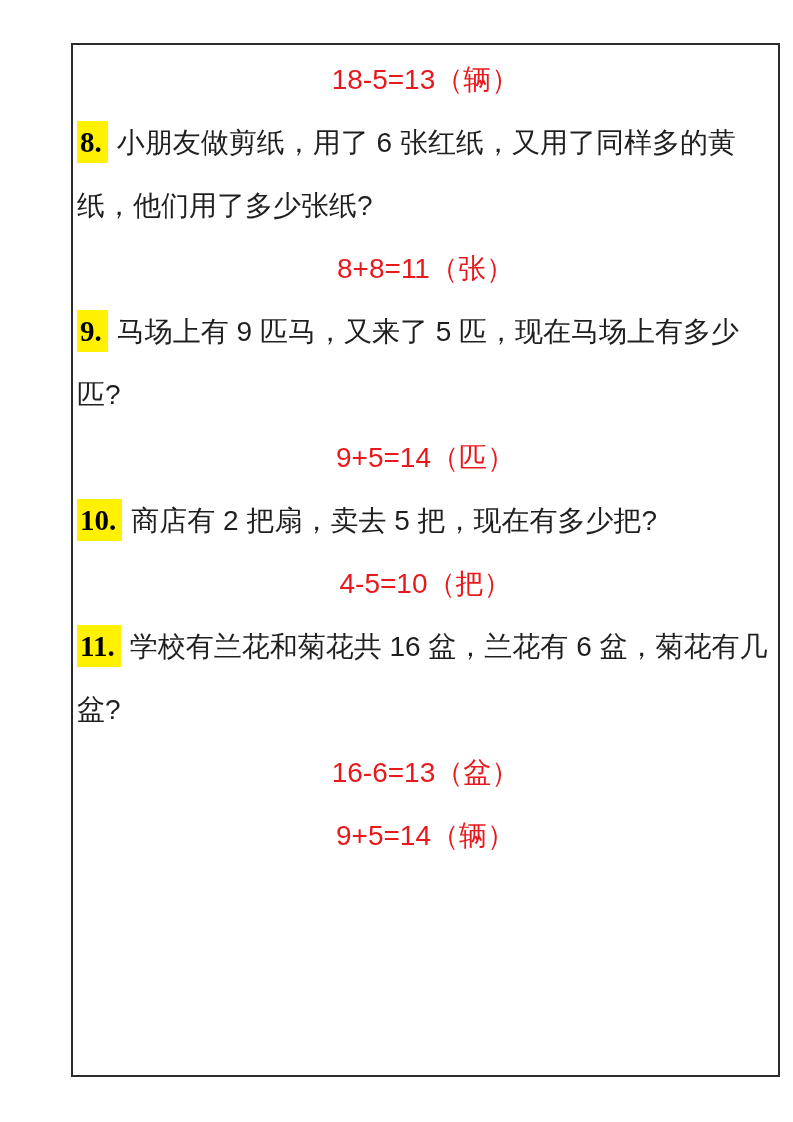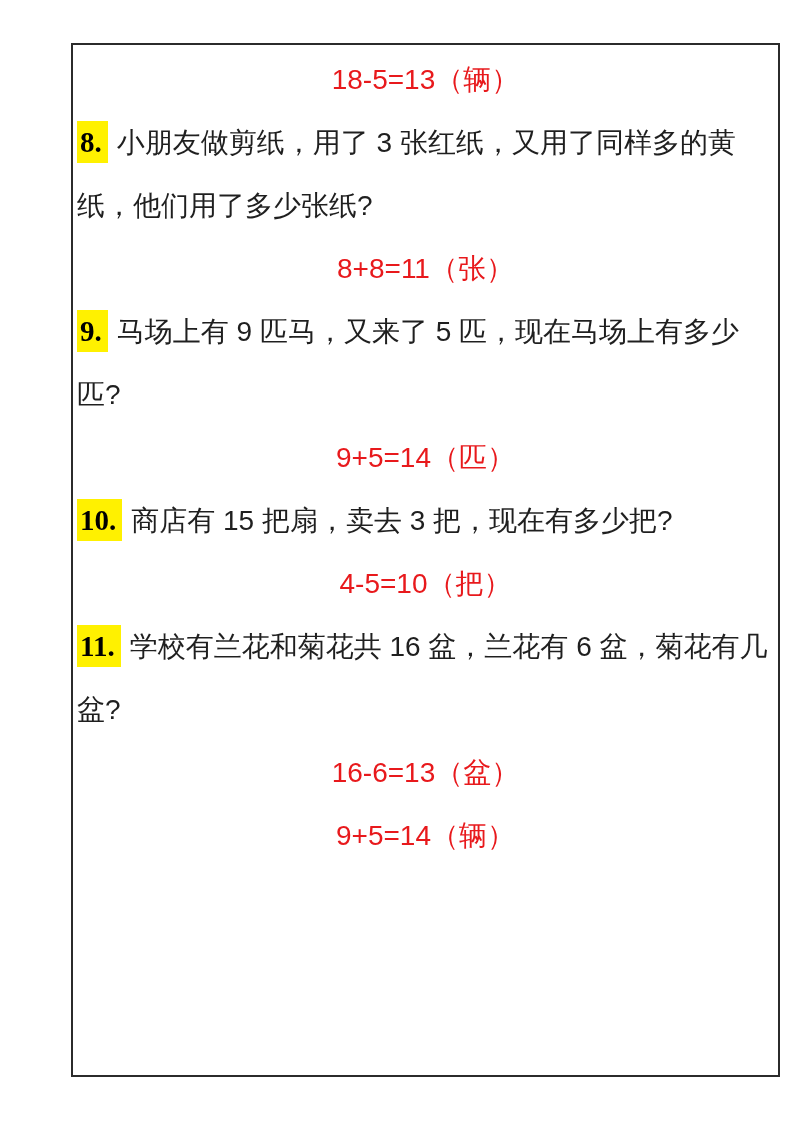--- a/index.html
+++ b/index.html
@@ -60,23 +60,23 @@
   .q-text {
     color: var(--ink);
   }
 </style>
 </head>
 <body>
 
 <div class="page">
   <div class="sheet">
       <div class="row-answer">18-5=13（辆）</div>
-      <div class="row-question"><span class="q-num">8.</span><span class="q-text">小朋友做剪纸，用了 3 张红纸，又用了同样多的黄纸，他们用了多少张纸?</span></div>
+      <div class="row-question"><span class="q-num">8.</span><span class="q-text">小朋友做剪纸，用了 6 张红纸，又用了同样多的黄纸，他们用了多少张纸?</span></div>
       <div class="row-answer">8+8=11（张）</div>
       <div class="row-question"><span class="q-num">9.</span><span class="q-text">马场上有 9 匹马，又来了 5 匹，现在马场上有多少匹?</span></div>
       <div class="row-answer">9+5=14（匹）</div>
-      <div class="row-question"><span class="q-num">10.</span><span class="q-text">商店有 15 把扇，卖去 3 把，现在有多少把?</span></div>
+      <div class="row-question"><span class="q-num">10.</span><span class="q-text">商店有 2 把扇，卖去 5 把，现在有多少把?</span></div>
       <div class="row-answer">4-5=10（把）</div>
       <div class="row-question"><span class="q-num">11.</span><span class="q-text">学校有兰花和菊花共 16 盆，兰花有 6 盆，菊花有几盆?</span></div>
       <div class="row-answer">16-6=13（盆）</div>
       <div class="row-answer">9+5=14（辆）</div>
     </div>
 </div>
 
 </body></html>

